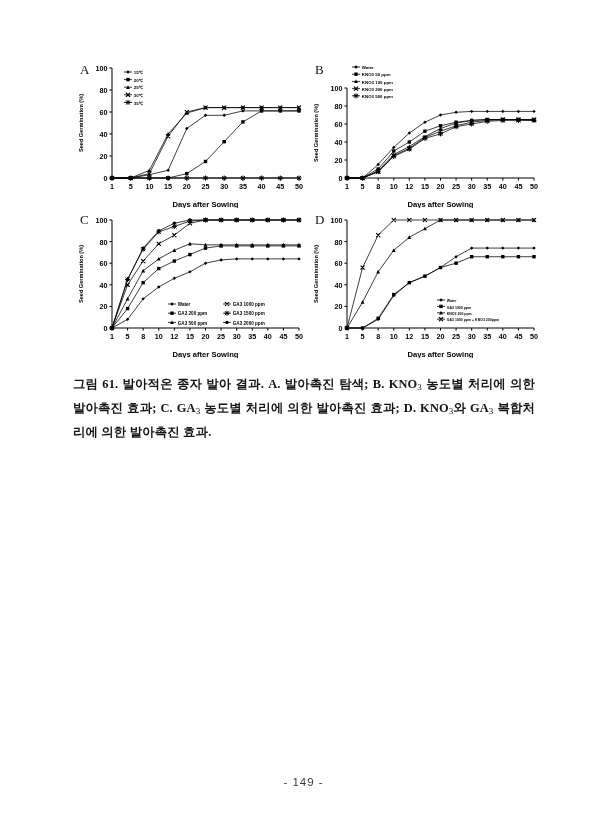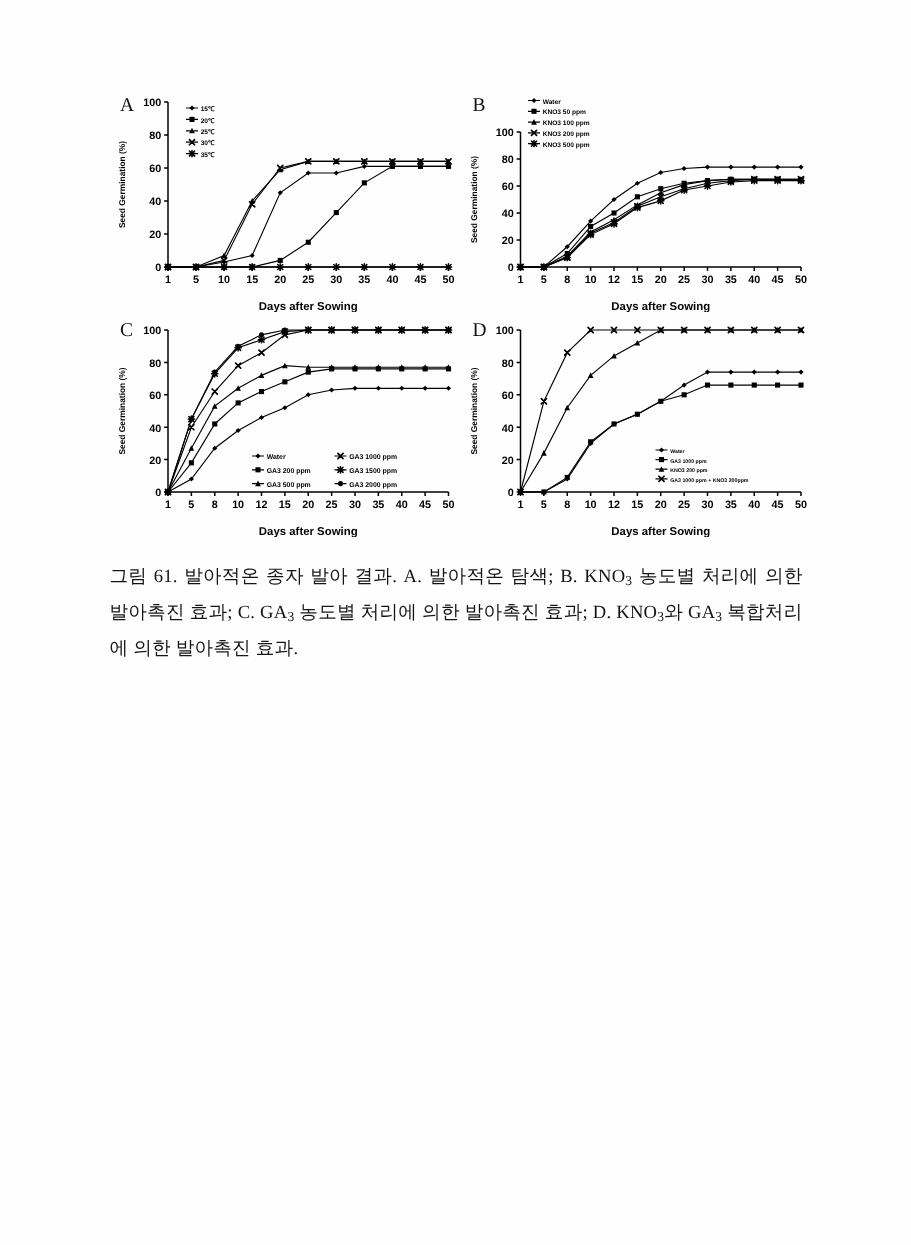--- a/index.html
+++ b/index.html
@@ -69,21 +69,21 @@
     text-align: justify;
     color: #141414;
     letter-spacing: .15px;
   }
   #caption sub {
     font-size: 9px;
     vertical-align: baseline;
     position: relative;
     top: 2px;
   }
-  .cap-seg { white-space: normal; }
+  .cap-seg { white-space: normal; font-weight: bold; }
 
   
   #page-number {
     position: absolute;
     left: 0;
     right: 0;
     top: 776px;
     text-align: center;
     font-family: "Liberation Sans", sans-serif;
     font-size: 11.5px;
@@ -1211,27 +1211,28 @@
           </svg>
         </div>
     </div>
 
   </div>
 
   <div id="caption">
     <span class="cap-seg">그림 61.</span>
     <span class="cap-seg">발아적온 종자 발아 결과.</span>
     <span class="cap-seg">A.</span>
-    <span class="cap-seg">발아적온 탐색;</span>
+    <span class="cap-seg">발아촉진 탐색;</span>
     <span class="cap-seg">B.</span>
     <span class="cap-seg">KNO</span><sub>3</sub>
     <span class="cap-seg">농도별 처리에 의한 발아촉진 효과;</span>
     <span class="cap-seg">C.</span>
     <span class="cap-seg">GA</span><sub>3</sub>
     <span class="cap-seg">농도별 처리에 의한 발아촉진 효과;</span>
     <span class="cap-seg">D.</span>
     <span class="cap-seg">KNO</span><sub>3</sub><span class="cap-seg">와</span>
     <span class="cap-seg">GA</span><sub>3</sub>
     <span class="cap-seg">복합처리에 의한 발아촉진 효과.</span>
   </div>
 
+  <div id="page-number">- 149 -</div>
 
 </div>
 
 </body></html>

